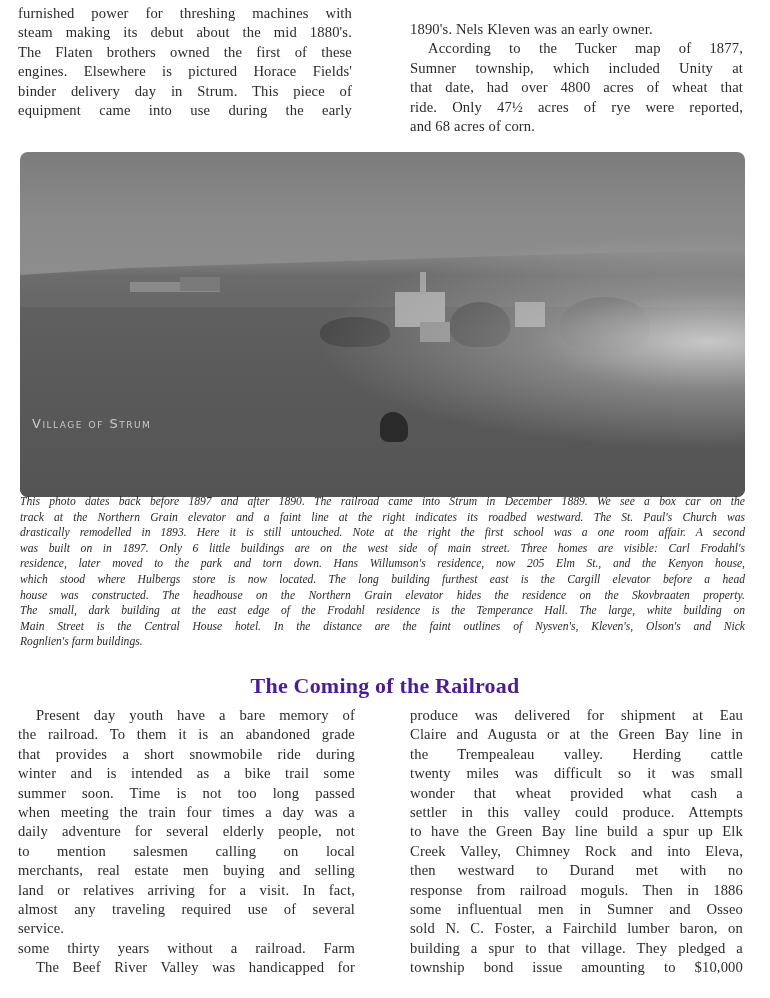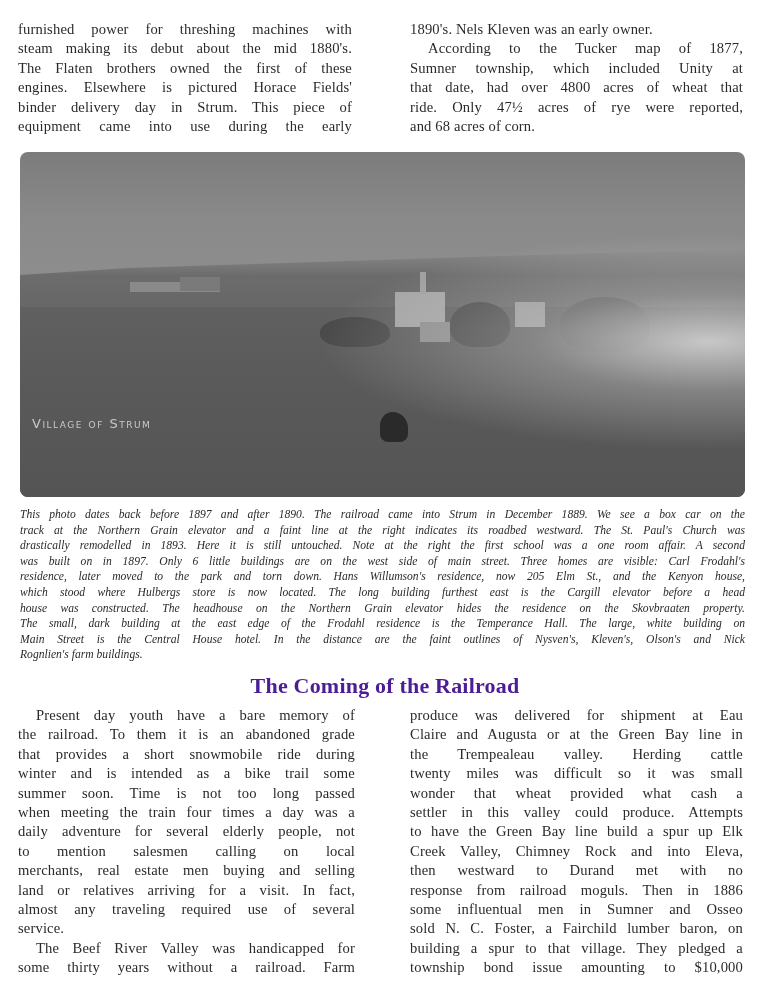--- a/index.html
+++ b/index.html
@@ -6,21 +6,21 @@
   body {
     width: 770px; height: 998px; background: #ffffff; position: relative; overflow: hidden;
     color: #2a2a2a; font-family: "DejaVu Serif", "Liberation Serif", serif;
   }
   .col {
     position: absolute; font-size: 14.6px; line-height: 19.4px; text-align: justify;
     font-family: "Liberation Serif", "DejaVu Serif", serif; letter-spacing: 0.15px;
   }
   .col .line { display: block; text-align: justify; text-align-last: justify; white-space: nowrap; }
   .col .line.last { text-align-last: left; }
-  #top-left { left: 18px; top: 20px; width: 334px; }
+  #top-left { left: 18px; top: 4px; width: 334px; }
   #top-right { left: 410px; top: 20px; width: 333px; }
   #bottom-left { left: 18px; top: 706px; width: 337px; }
   #bottom-right { left: 410px; top: 706px; width: 333px; }
 
   #photo {
     position: absolute; left: 20px; top: 152px; width: 725px; height: 345px; overflow: hidden;
     background: linear-gradient(180deg, #7c7c7c 0%, #8a8a8a 20%, #8d8d8d 35%, #747474 42%, #6a6a6a 48%, #626262 56%, #5c5c5c 70%, #555 100%);
     border-radius: 8px;
   }
   #photo .sky-haze { position: absolute; inset: 0;
@@ -33,21 +33,21 @@
   #photo .bldg { position: absolute; background: #a8a8a8; }
   #photo .tree { position: absolute; background: #4a4a4a; border-radius: 50% 50% 40% 40%; }
   #photo .dog { position: absolute; left: 360px; top: 260px; width: 28px; height: 30px;
     background: #2a2a2a; border-radius: 50% 60% 30% 30%; }
   #photo-label {
     position: absolute; left: 12px; top: 264px; color: #c9c9c9; font-size: 13px;
     font-family: "DejaVu Sans", sans-serif; letter-spacing: 1.5px; font-variant: small-caps;
   }
 
   #caption {
-    position: absolute; left: 20px; top: 507px; width: 725px; font-style: italic;
+    position: absolute; left: 20px; top: 494px; width: 725px; font-style: italic;
     font-size: 11.6px; line-height: 15.6px; font-family: "Liberation Serif", "DejaVu Serif", serif;
     color: #2a2a2a;
   }
   #caption .line { display: block; text-align: justify; text-align-last: justify; white-space: nowrap; }
   #caption .line.last { text-align-last: left; }
 
   #section-title {
     position: absolute; left: 0; width: 770px; top: 673px; text-align: center;
     font-size: 22px; font-weight: bold; font-family: "Liberation Serif", "DejaVu Serif", serif;
     color: #4c1d95; letter-spacing: 0.2px;
@@ -112,22 +112,22 @@
   <span class="line">that provides a short snowmobile ride during</span>
   <span class="line">winter and is intended as a bike trail some</span>
   <span class="line">summer soon.  Time is not too long passed</span>
   <span class="line">when meeting the train four times a day was a</span>
   <span class="line">daily adventure for several elderly people, not</span>
   <span class="line">to mention salesmen calling on local</span>
   <span class="line">merchants, real estate men buying and selling</span>
   <span class="line">land or relatives arriving for a visit.  In fact,</span>
   <span class="line">almost any traveling required use of several</span>
   <span class="line last">service.</span>
+  <span class="line">some thirty years without a railroad.  Farm</span>
   <span class="line" style="text-indent:18px">The Beef River Valley was handicapped for</span>
-  <span class="line">some thirty years without a railroad.  Farm</span>
 </div>
 
 <div id="bottom-right" class="col">
   <span class="line">produce was delivered for shipment at Eau</span>
   <span class="line">Claire and Augusta or at the Green Bay line in</span>
   <span class="line">the Trempealeau valley.  Herding cattle</span>
   <span class="line">twenty miles was difficult so it was small</span>
   <span class="line">wonder that wheat provided what cash a</span>
   <span class="line">settler in this valley could produce.  Attempts</span>
   <span class="line">to have the Green Bay line build a spur up Elk</span>

